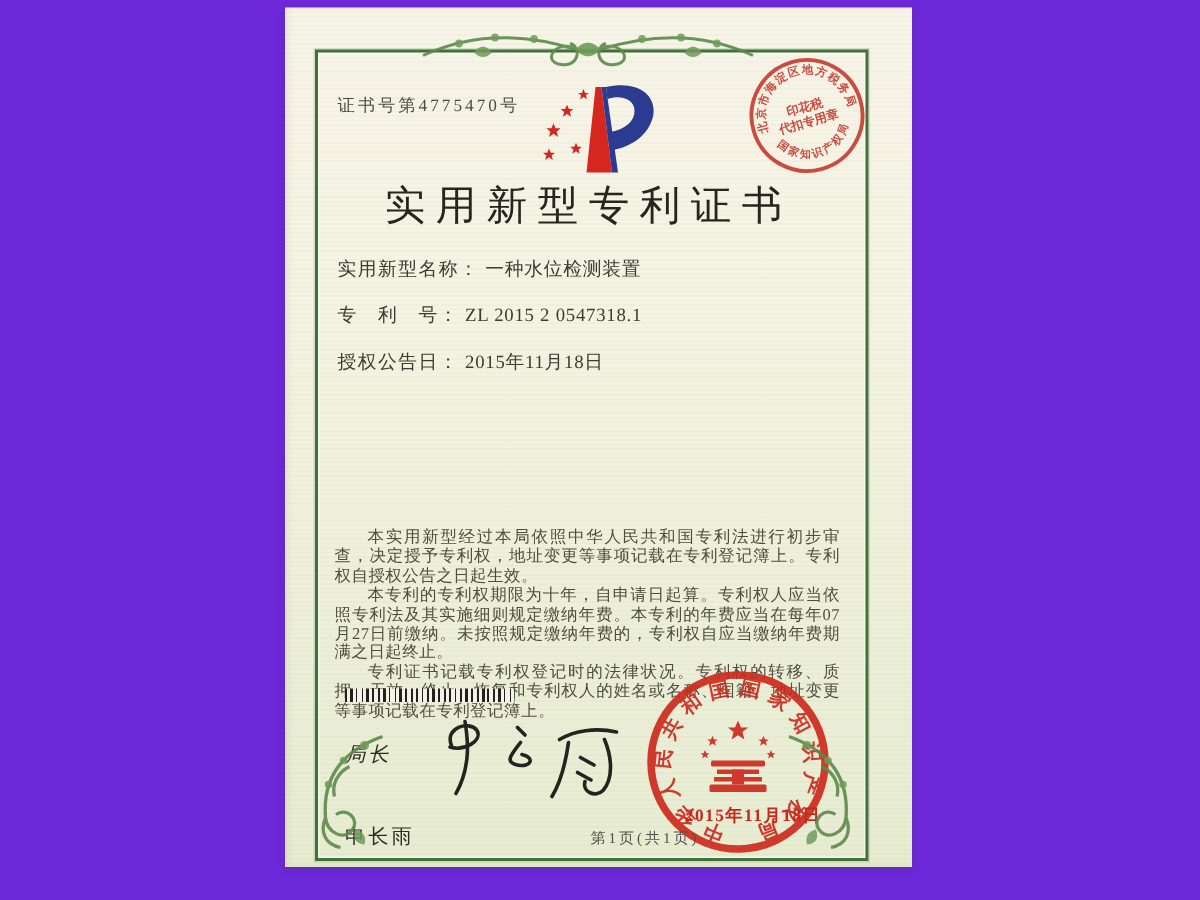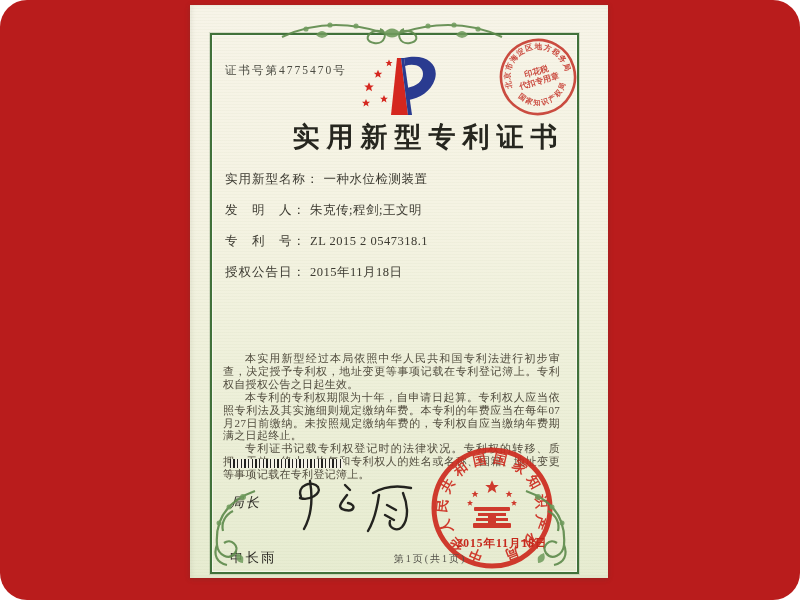--- a/index.html
+++ b/index.html
@@ -1,39 +1,39 @@
 <!DOCTYPE html>
 <html><head>
 <meta charset="utf-8">
 <style>
   html,body{margin:0;padding:0;}
   body{
     width:800px;height:600px;position:relative;background:#ffffff;
     font-family:"Liberation Serif","DejaVu Serif",serif;overflow:hidden;
   }
-  .photo{position:absolute;inset:0;background:#b91c1c;border-radius:27px;}
+  .photo{position:absolute;inset:0;background:#6d28d9;}
   .page{
     position:absolute;left:190px;top:5px;width:418px;height:573px;
     background:linear-gradient(180deg,#f7f4e8 0%,#f5f3e3 35%,#eef0da 65%,#e7ecd1 100%);
     box-shadow:0 1px 5px rgba(60,60,50,.25), inset 2px 0 4px rgba(120,120,100,.12);
   }
   .page .texture{
     position:absolute;inset:0;pointer-events:none;
     background:repeating-linear-gradient(180deg,rgba(150,165,120,.05) 0 1px,transparent 1px 3px);
   }
   .border-frame{
     position:absolute;left:20px;top:28px;width:365px;height:537px;
     border:2px solid #41713a;box-shadow:inset 0 0 0 1px rgba(255,255,255,.5),0 0 0 1px rgba(120,150,110,.25);
   }
   .cert-no{
     position:absolute;left:35px;top:58px;font-size:11.5px;letter-spacing:2px;color:#4b4b42;
   }
   .title{
     position:absolute;left:20px;top:114px;width:365px;text-align:center;
-    font-size:27px;font-weight:bold;letter-spacing:7px;color:#26261f;padding-left:36px;
+    font-size:27px;font-weight:normal;letter-spacing:7px;color:#26261f;
   }
   .fields{position:absolute;left:35px;top:166px;width:330px;}
   .field-row{height:18px;margin-bottom:13px;font-size:12.5px;color:#3c3a31;white-space:nowrap;}
   .field-row .lbl{letter-spacing:1px;}
   .field-row .val{margin-left:4px;letter-spacing:.5px;}
   .paras{
     position:absolute;left:33px;top:347px;width:337px;
     font-size:11px;line-height:12.9px;color:#514c3e;text-align:justify;
   }
   .paras p{margin:0;text-indent:2em;letter-spacing:.3px;}
@@ -118,23 +118,20 @@
       </text>
       <text x="42" y="39" text-anchor="middle" font-size="8.2" fill="#c5352a" font-weight="bold">印花税</text>
       <text x="42" y="49" text-anchor="middle" font-size="8.2" fill="#c5352a" font-weight="bold">代扣专用章</text>
     </svg>
 
     <div class="title">实用新型专利证书</div>
 
     <div class="fields">
       <div class="field-row">
         <span class="lbl">实用新型名称：</span><span class="val">一种水位检测装置</span>
-      </div>
-      <div class="field-row">
-        <span class="lbl">发　明　人：</span><span class="val">朱克传;程剑;王文明</span>
       </div>
       <div class="field-row">
         <span class="lbl">专　利　号：</span><span class="val">ZL 2015 2 0547318.1</span>
       </div>
       <div class="field-row">
         <span class="lbl">授权公告日：</span><span class="val">2015年11月18日</span>
       </div>
     </div>
 
     <div class="paras">

